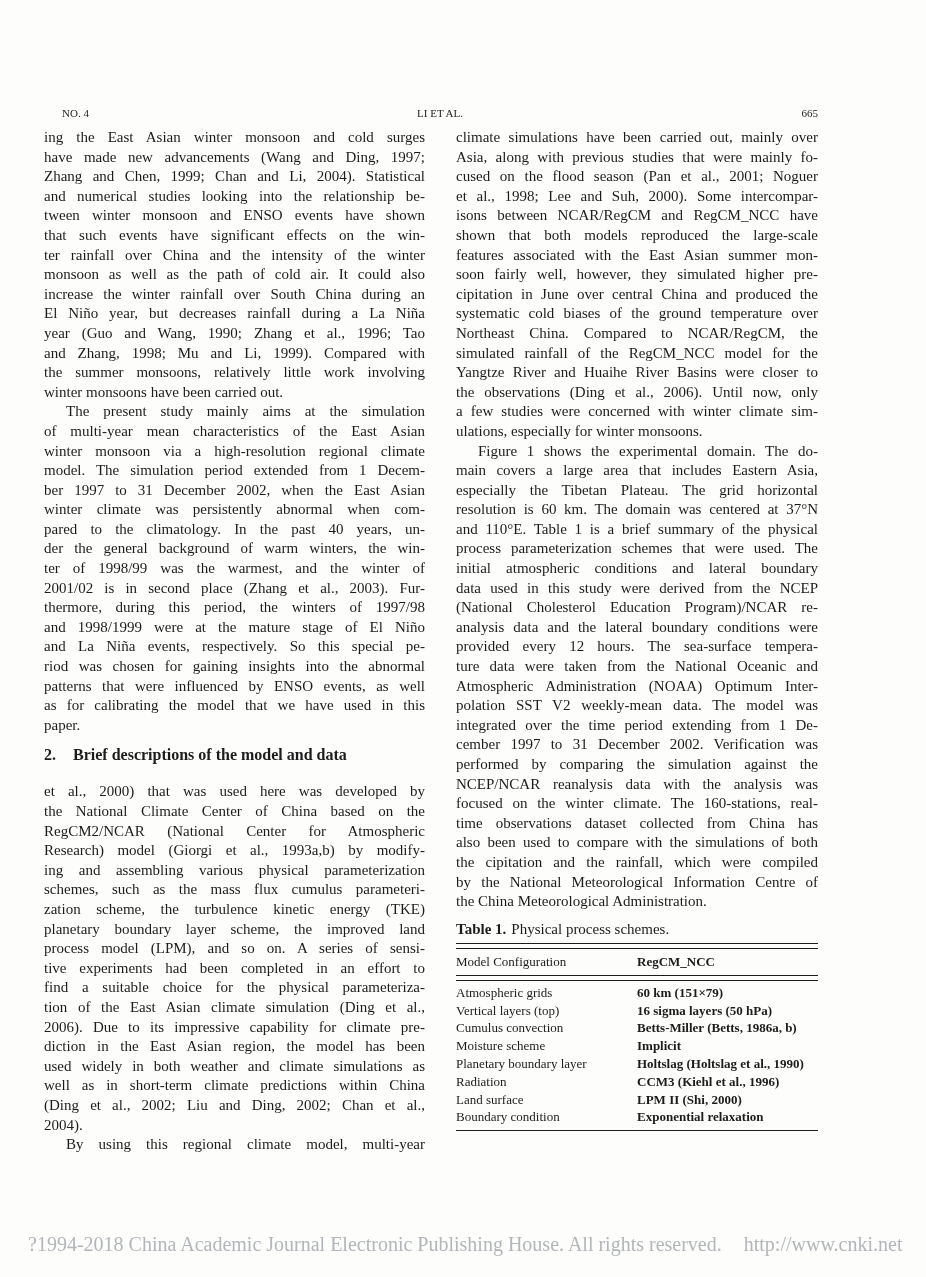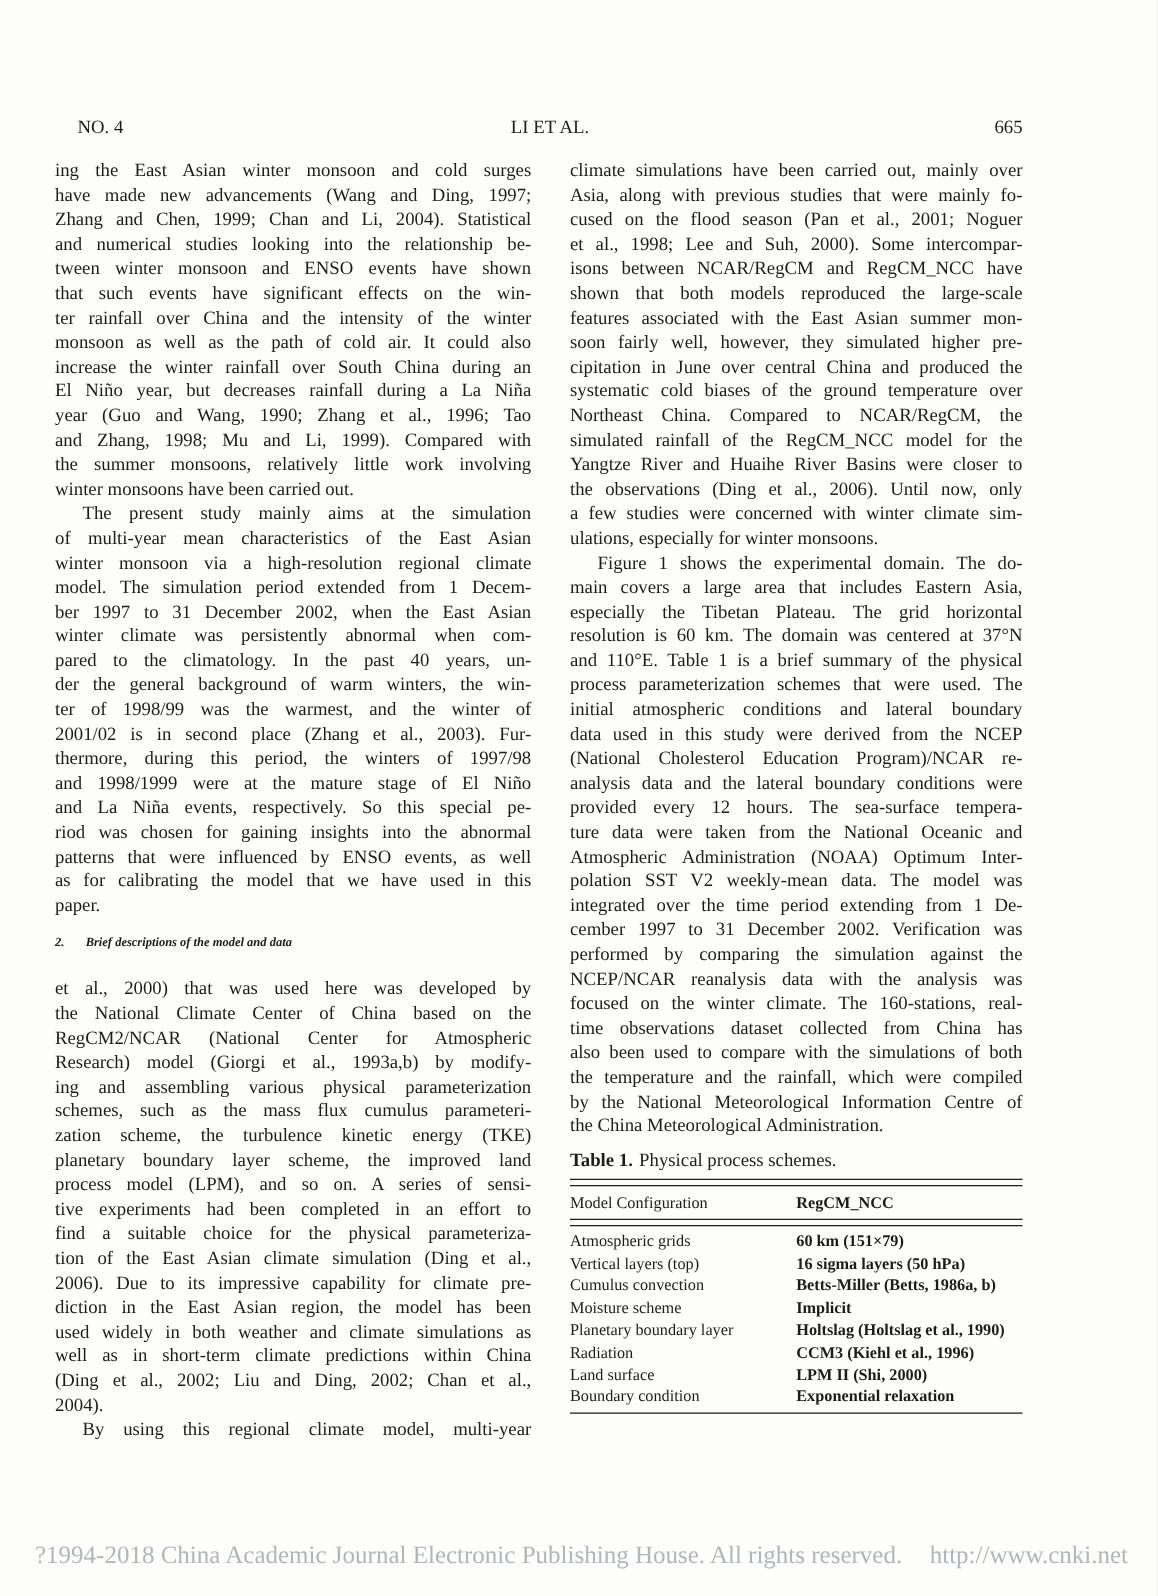--- a/index.html
+++ b/index.html
@@ -6,45 +6,44 @@
   .page{
     position:relative;
     width:926px;height:1277px;
     background:#fdfdfc;
     font-family:"Liberation Serif", serif;
     color:#1c1c1c;
     overflow:hidden;
   }
   
   .running-header{
-    position:absolute;left:62px;top:94px;width:756px;height:18px;
-    font-size:15px;
+    position:absolute;left:62px;top:107px;width:756px;height:18px;
+    font-size:11px;
   }
   .hdr-left{position:absolute;left:0;top:0;}
   .hdr-center{position:absolute;left:0;right:0;top:0;text-align:center;}
   .hdr-right{position:absolute;right:0;top:0;}
 
   
   .col{position:absolute;top:128px;}
   #col-left{left:44px;width:381px;}
   #col-right{left:456px;width:362px;}
   .col{font-size:15px;}
   .line{
     line-height:19.6px;height:19.6px;
     text-align:justify;text-align-last:justify;
     white-space:nowrap;
   }
   .line.flush{text-align-last:left;}
   .line.indent{padding-left:22px;}
   .heading{
     margin-top:9px;margin-bottom:16px;
     line-height:22px;height:22px;
-    font-weight:bold;font-size:10px;
+    font-weight:bold;font-size:16px;
     white-space:nowrap;
-    font-style:italic;
   }
   .heading .h-num{margin-right:17px;}
   
   .tbl-caption{
     margin-top:7px;line-height:20px;height:20px;
     font-size:15px;white-space:nowrap;
   }
   .tbl-caption .cap-label{font-weight:bold;margin-right:5px;}
   
   .tbl{margin-top:4px;font-size:13px;}
@@ -170,21 +169,21 @@
         <div class="line">ture data were taken from the National Oceanic and</div>
         <div class="line">Atmospheric Administration (NOAA) Optimum Inter-</div>
         <div class="line">polation SST V2 weekly-mean data. The model was</div>
         <div class="line">integrated over the time period extending from 1 De-</div>
         <div class="line">cember 1997 to 31 December 2002. Verification was</div>
         <div class="line">performed by comparing the simulation against the</div>
         <div class="line">NCEP/NCAR reanalysis data with the analysis was</div>
         <div class="line">focused on the winter climate. The 160-stations, real-</div>
         <div class="line">time observations dataset collected from China has</div>
         <div class="line">also been used to compare with the simulations of both</div>
-        <div class="line">the temperature and the rainfall, which were compiled</div>
+        <div class="line">the cipitation and the rainfall, which were compiled</div>
         <div class="line">by the National Meteorological Information Centre of</div>
         <div class="line flush">the China Meteorological Administration.</div>
       </div>
       <div class="tbl-caption"><span class="cap-label">Table 1.</span><span class="cap-text">Physical process schemes.</span></div>
       <div class="tbl">
         <div class="rule double"></div>
         <div class="trow thead">
           <span class="tc1">Model Configuration</span>
           <span class="tc2">RegCM_NCC</span>
         </div>

